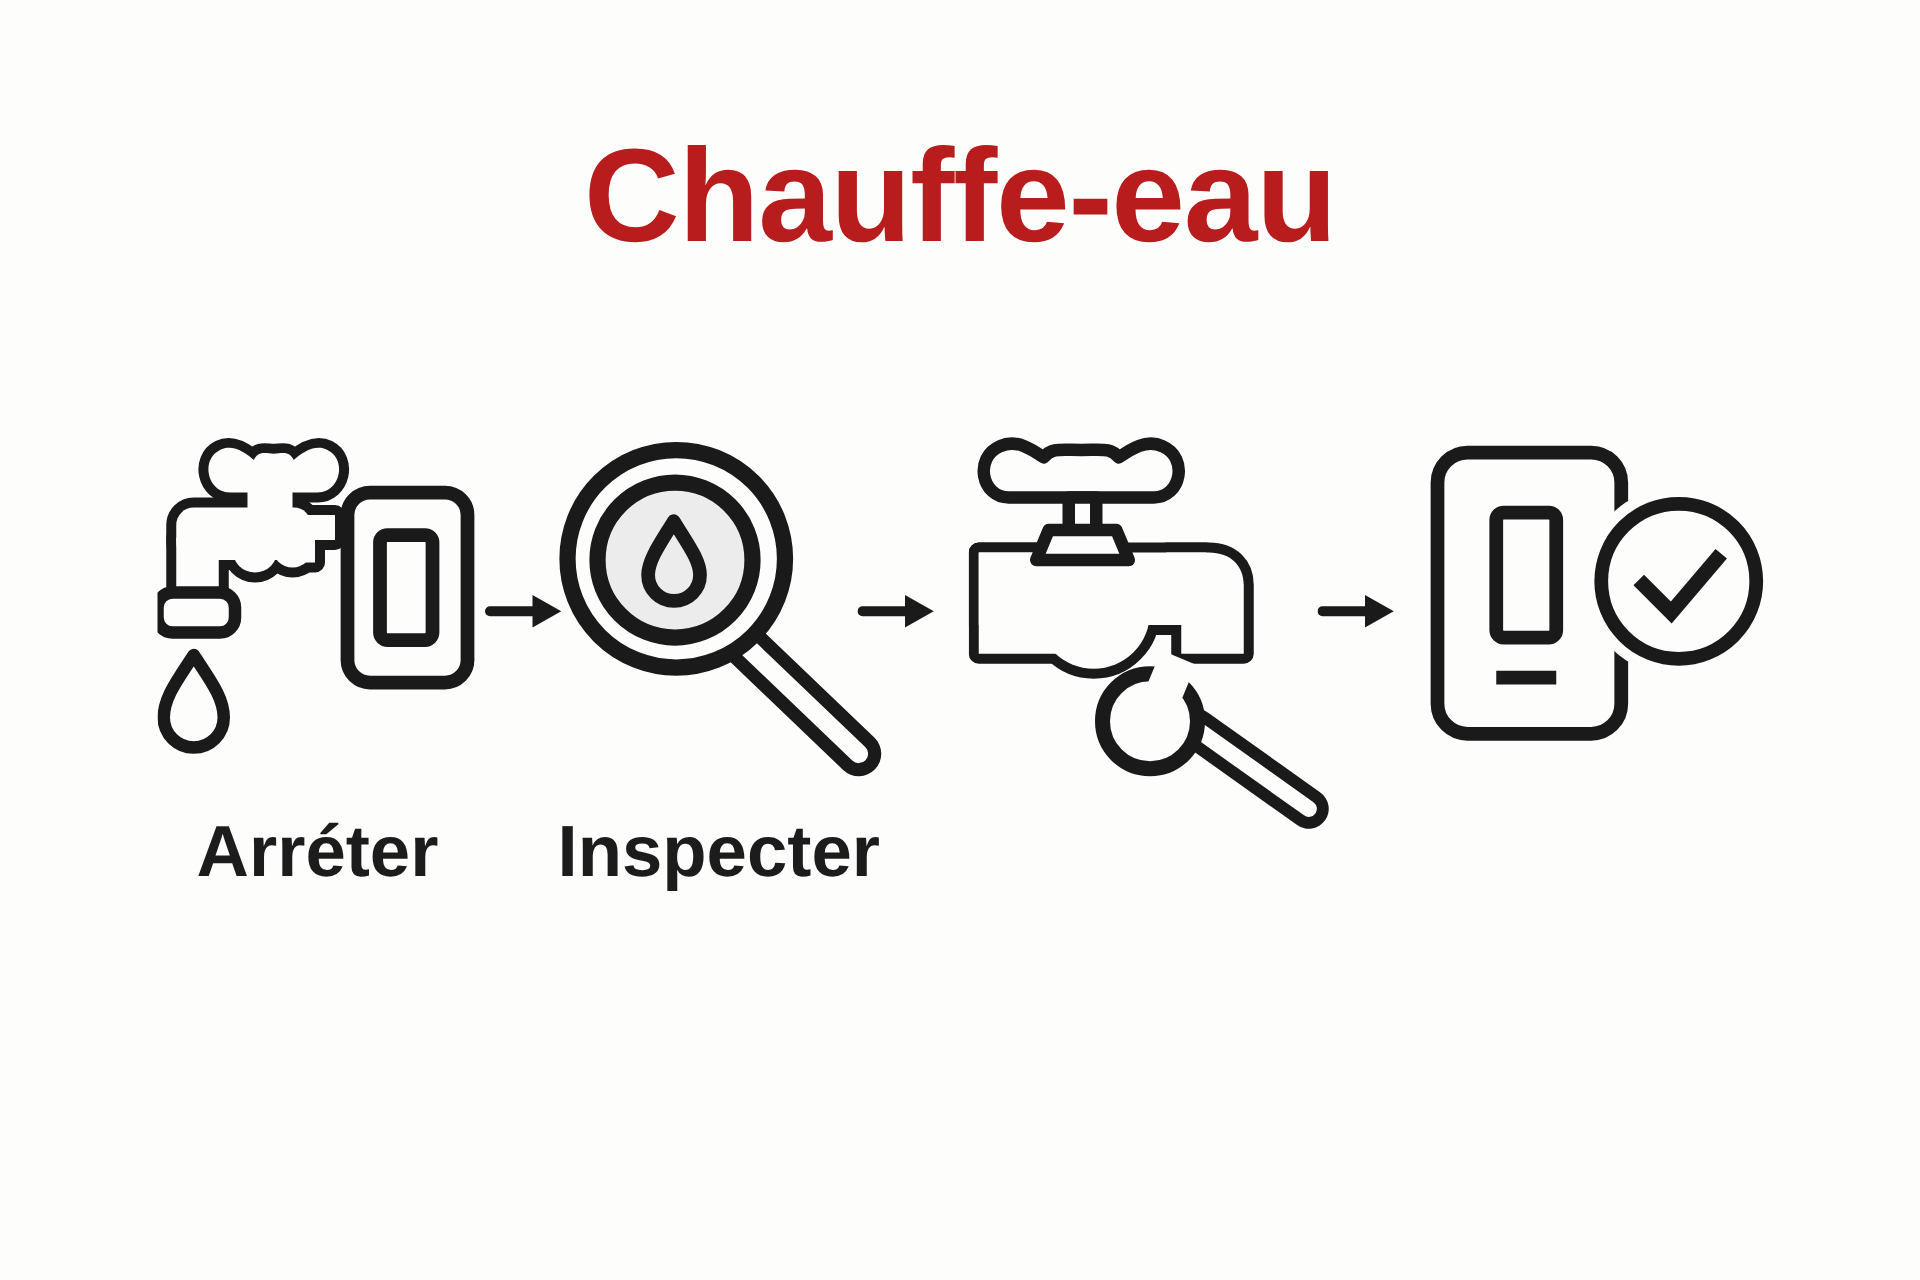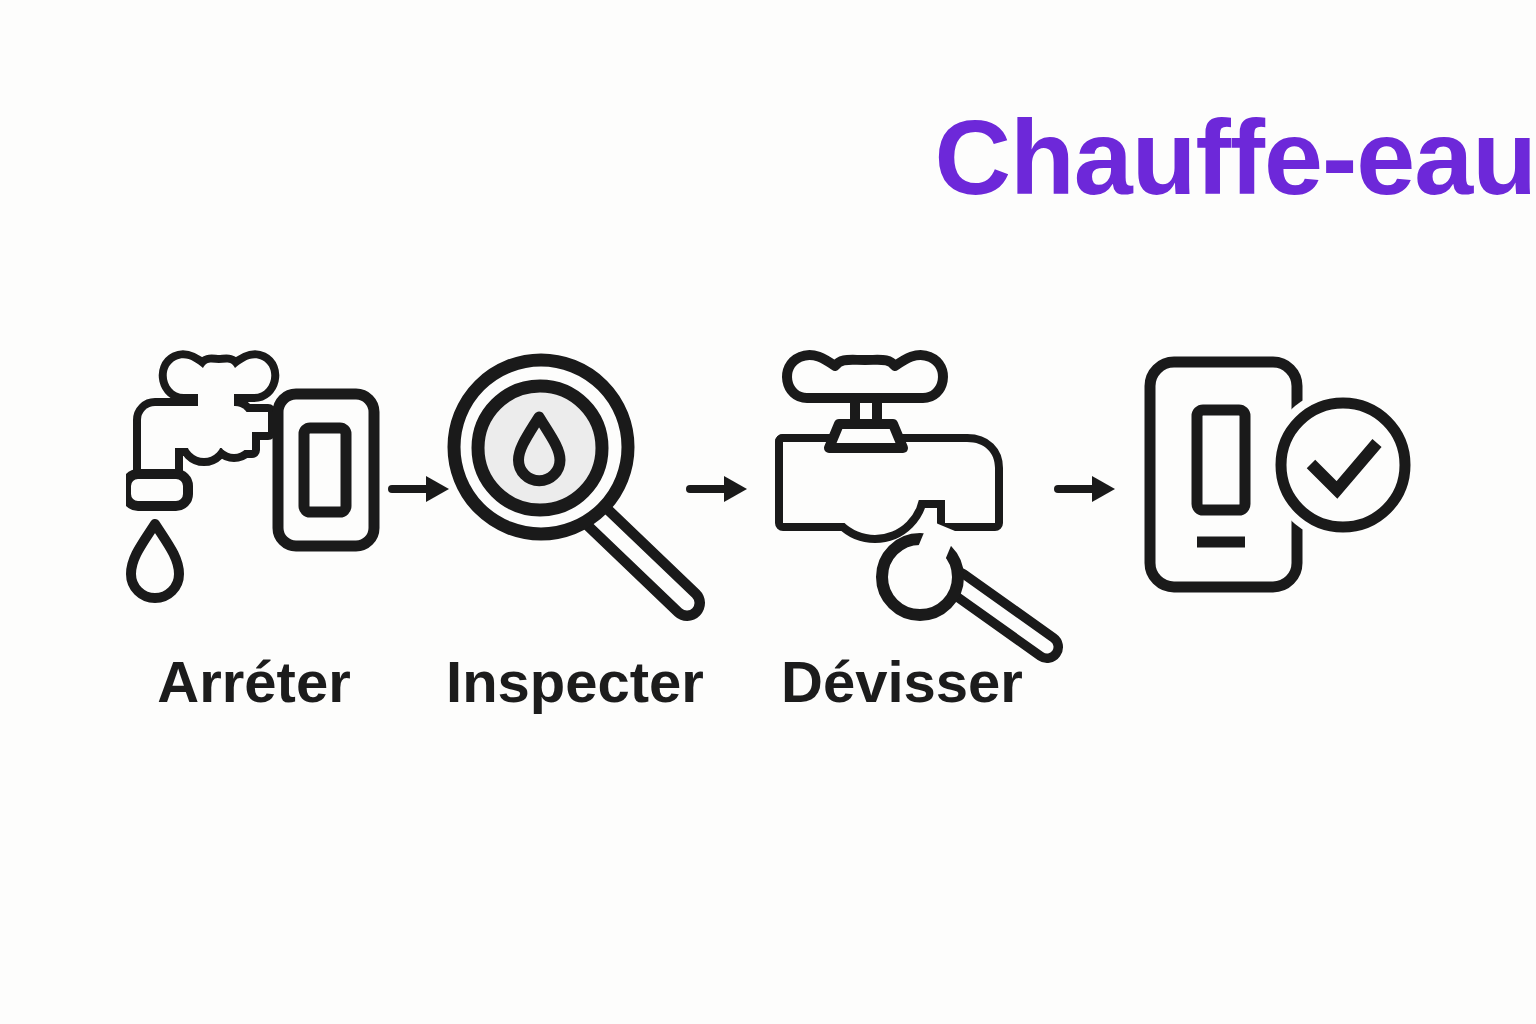--- a/index.html
+++ b/index.html
@@ -5,22 +5,22 @@
   html,body{margin:0;padding:0;}
   body{
     width:1536px;height:1024px;
     background:#fdfdfc;
     font-family:"Liberation Sans", sans-serif;
     overflow:hidden;
   }
   .canvas{position:relative;width:1536px;height:1024px;background:#fdfdfc;}
   .title{
     position:absolute;left:0;right:0;top:104px;
-    text-align:right;
-    font-size:106px;font-weight:bold;color:#6d28d9;
+    text-align:center;
+    font-size:106px;font-weight:bold;color:#b91c1c;
     letter-spacing:-1px;line-height:1;
   }
   .icon{position:absolute;display:block;}
   .arrow{position:absolute;display:block;}
   .step-label{
     position:absolute;top:650px;
     text-align:center;
     font-size:58px;font-weight:bold;color:#1c1c1c;
     line-height:1.1;
   }
@@ -113,15 +113,14 @@
     <rect class="ln2" x="15" y="18" width="147" height="225" rx="24"></rect>
     <rect class="ln2" x="62" y="66" width="48" height="100" rx="6"></rect>
     <line x1="62" y1="198" x2="110" y2="198" style="stroke:#1a1a1a;stroke-width:11;"></line>
     <circle cx="208" cy="121" r="76" style="fill:#fdfdfc;"></circle>
     <circle class="ln2" cx="208" cy="121" r="62"></circle>
     <path d="M176,120 L202,146 L242,99" style="fill:none;stroke:#1a1a1a;stroke-width:12;stroke-linecap:butt;stroke-linejoin:miter;"></path>
   </svg>
 
   <div class="step-label" style="left:425px;width:300px;">Inspecter</div>
   <div class="step-label" style="left:104px;width:300px;">Arréter</div>
-  <div class="step-label" style="left:752px;width:300px;">Dévisser</div>
 
 </div>
 
 </body></html>

